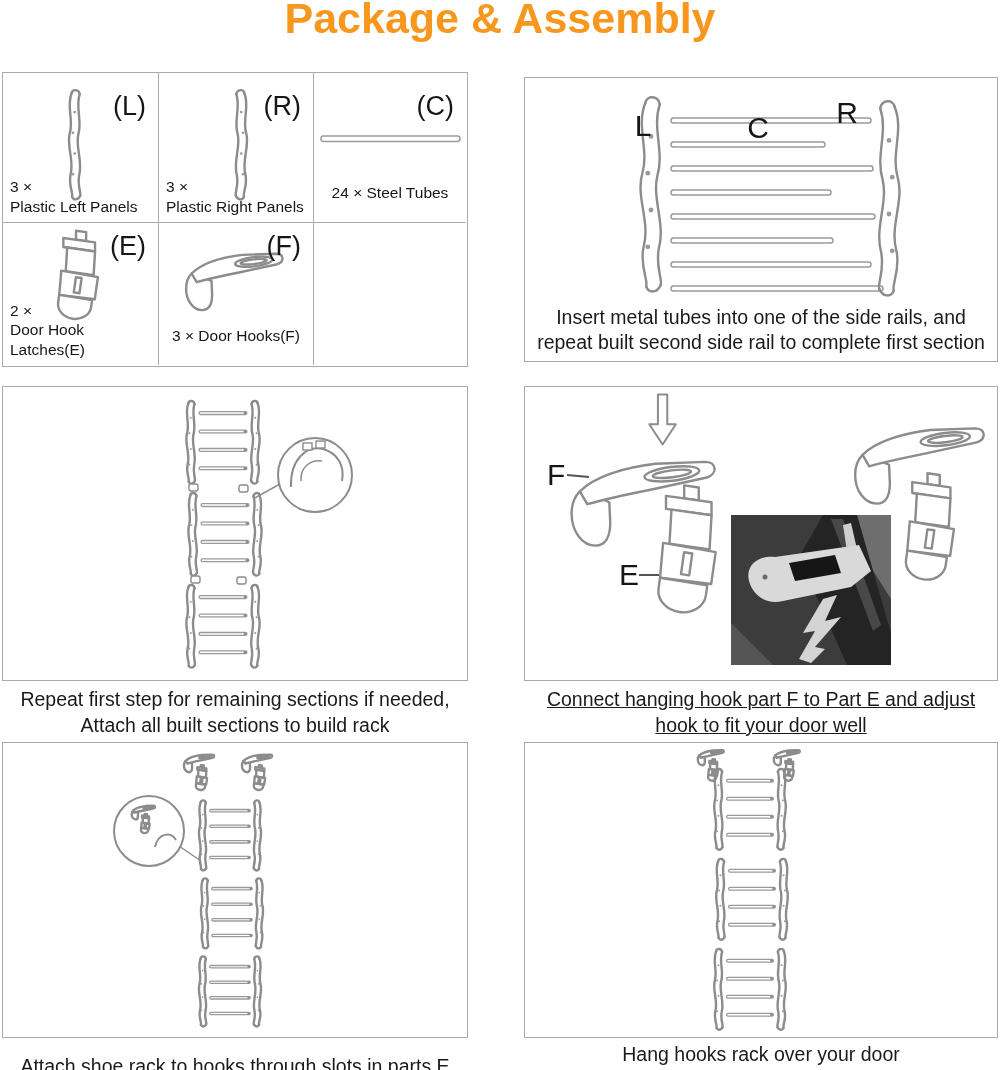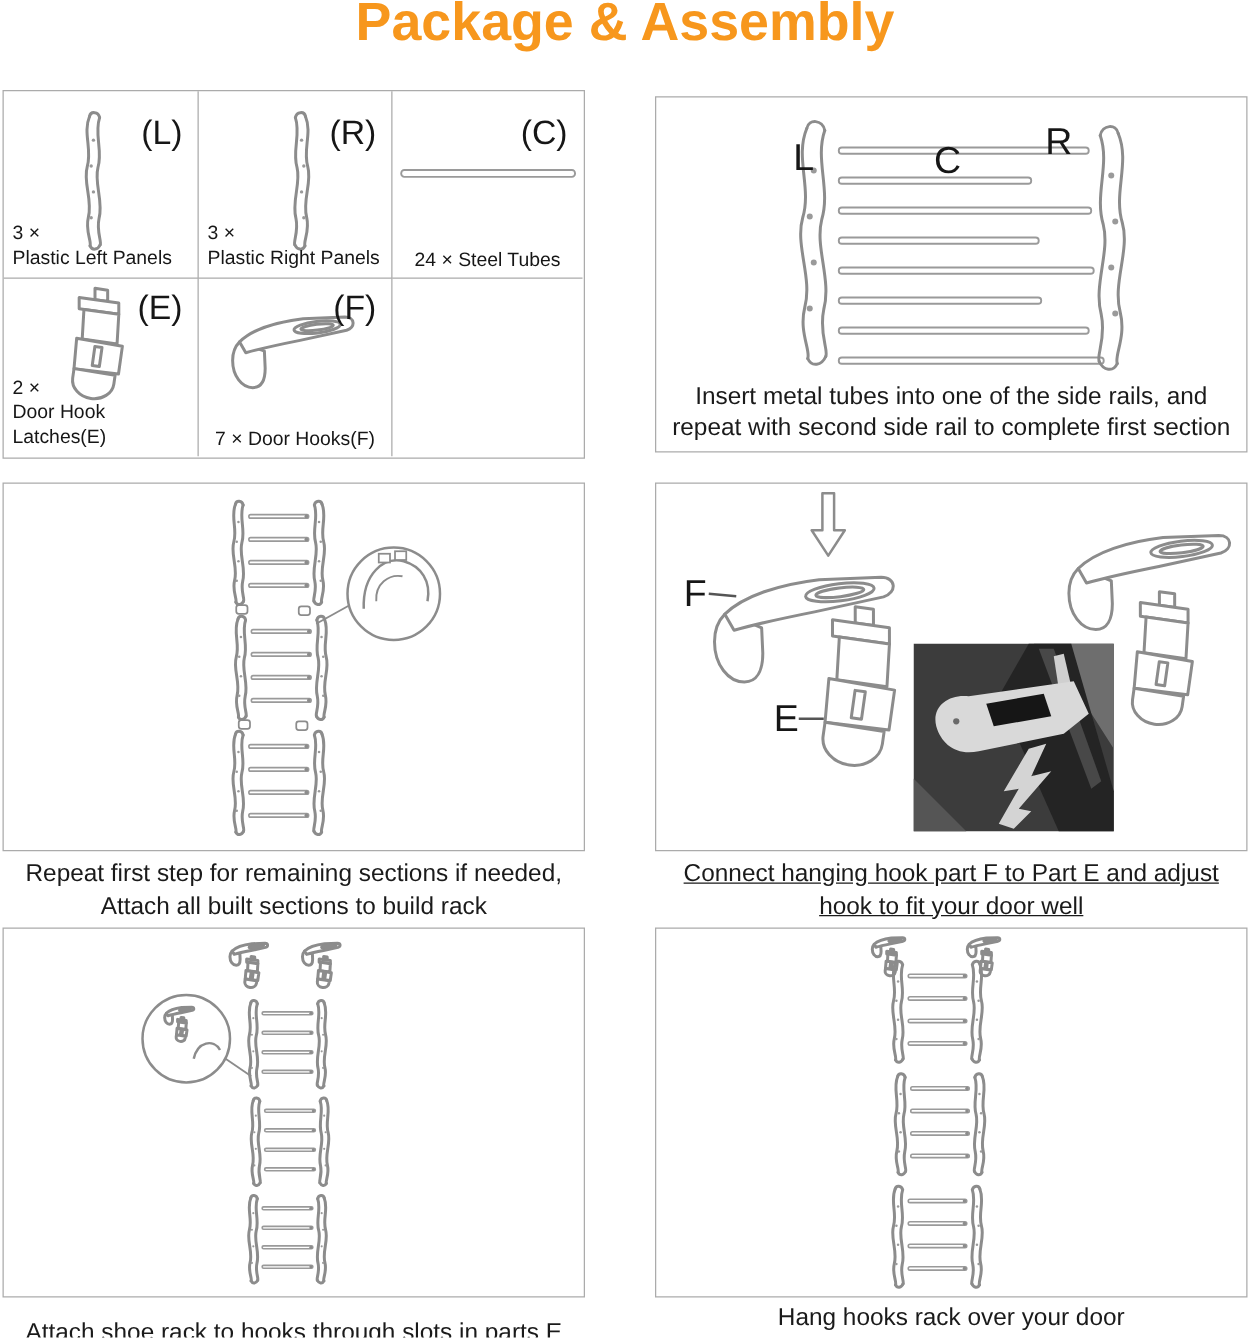--- a/index.html
+++ b/index.html
@@ -17,21 +17,21 @@
   
   .parts-table{left:2px;top:72px;width:466px;height:295px;display:grid;
     grid-template-columns:156px 155px 152px;grid-template-rows:150px 142px;}
   .cell{position:relative;border-right:1px solid #ababab;border-bottom:1px solid #ababab;}
   .cell:nth-child(3n){border-right:none;}
   .cell:nth-child(n+4){border-bottom:none;}
   .code{position:absolute;top:18px;right:12px;font-size:27px;color:#161616;}
   .cell.row2 .code{top:8px;}
   .desc{position:absolute;left:7px;bottom:6px;font-size:15.5px;line-height:1.25;
     color:#161616;white-space:pre-line;}
-  .desc.center{left:0;right:0;bottom:4px;text-align:center;}
+  .desc.center{left:0;right:0;bottom:20px;text-align:center;}
   .part-draw{position:absolute;left:0;top:0;}
   
   .caption{
     position:absolute;font-size:19.5px;line-height:1.32;color:#1a1a1a;
     text-align:center;white-space:pre-line;
   }
   .caption.inside{left:0;right:0;bottom:5px;}
   #cap-step2{left:2px;top:687px;width:466px;text-align:center;}
   #cap-step3{left:524px;top:687px;width:474px;text-decoration:underline;}
   #cap-step4{left:2px;top:1042px;width:466px;margin-top:12px;}
@@ -139,21 +139,21 @@
     <span class="code">(E)</span>
     <span class="desc">2 ×
 Door Hook Latches(E)</span>
   </div>
 
   <div class="cell row2">
     <svg class="part-draw" width="153" height="140">
       <use href="#sym-hookF" xlink:href="#sym-hookF" transform="translate(24,22) scale(0.62)"></use>
     </svg>
     <span class="code">(F)</span>
-    <span class="desc center">7 × Door Hooks(F)</span>
+    <span class="desc center">3 × Door Hooks(F)</span>
   </div>
 
   <div class="cell row2"></div>
 </div>
 
 <div class="panel" id="panel-step1">
   <svg class="step-svg" width="472" height="230">
     <g>
       <rect x="146" y="40" width="200" height="5" rx="2.5" fill="#fff" stroke="#9a9a9a" stroke-width="1.5"></rect>
       <rect x="146" y="64" width="154" height="5" rx="2.5" fill="#fff" stroke="#9a9a9a" stroke-width="1.5"></rect>
@@ -164,21 +164,21 @@
       <rect x="146" y="184" width="200" height="5" rx="2.5" fill="#fff" stroke="#9a9a9a" stroke-width="1.5"></rect>
       <rect x="146" y="208" width="212" height="5" rx="2.5" fill="#fff" stroke="#9a9a9a" stroke-width="1.5"></rect>
     </g>
     <use href="#sym-rail" xlink:href="#sym-rail" transform="translate(98,12) scale(0.80)"></use>
     <use href="#sym-rail" xlink:href="#sym-rail" transform="translate(392,16) scale(-0.80,0.80)"></use>
     <text class="svg-label" x="118" y="58" text-anchor="middle">L</text>
     <text class="svg-label" x="233" y="60" text-anchor="middle">C</text>
     <text class="svg-label" x="322" y="45" text-anchor="middle">R</text>
   </svg>
   <div class="caption inside">Insert metal tubes into one of the side rails, and
-repeat with second side rail to complete first section</div>
+repeat built second side rail to complete first section</div>
 </div>
 
 <div class="panel" id="panel-step2">
   <svg class="step-svg" width="464" height="293">
     <use href="#sym-section" xlink:href="#sym-section" transform="translate(174,10) scale(0.92)"></use>
     <use href="#sym-section" xlink:href="#sym-section" transform="translate(176,102) scale(0.92)"></use>
     <use href="#sym-section" xlink:href="#sym-section" transform="translate(174,194) scale(0.92)"></use>
     <g fill="#fff" stroke="#8c8c8c" stroke-width="1.4">
       <rect x="186" y="97" width="9" height="7" rx="2"></rect>
       <rect x="236" y="98" width="9" height="7" rx="2"></rect>

